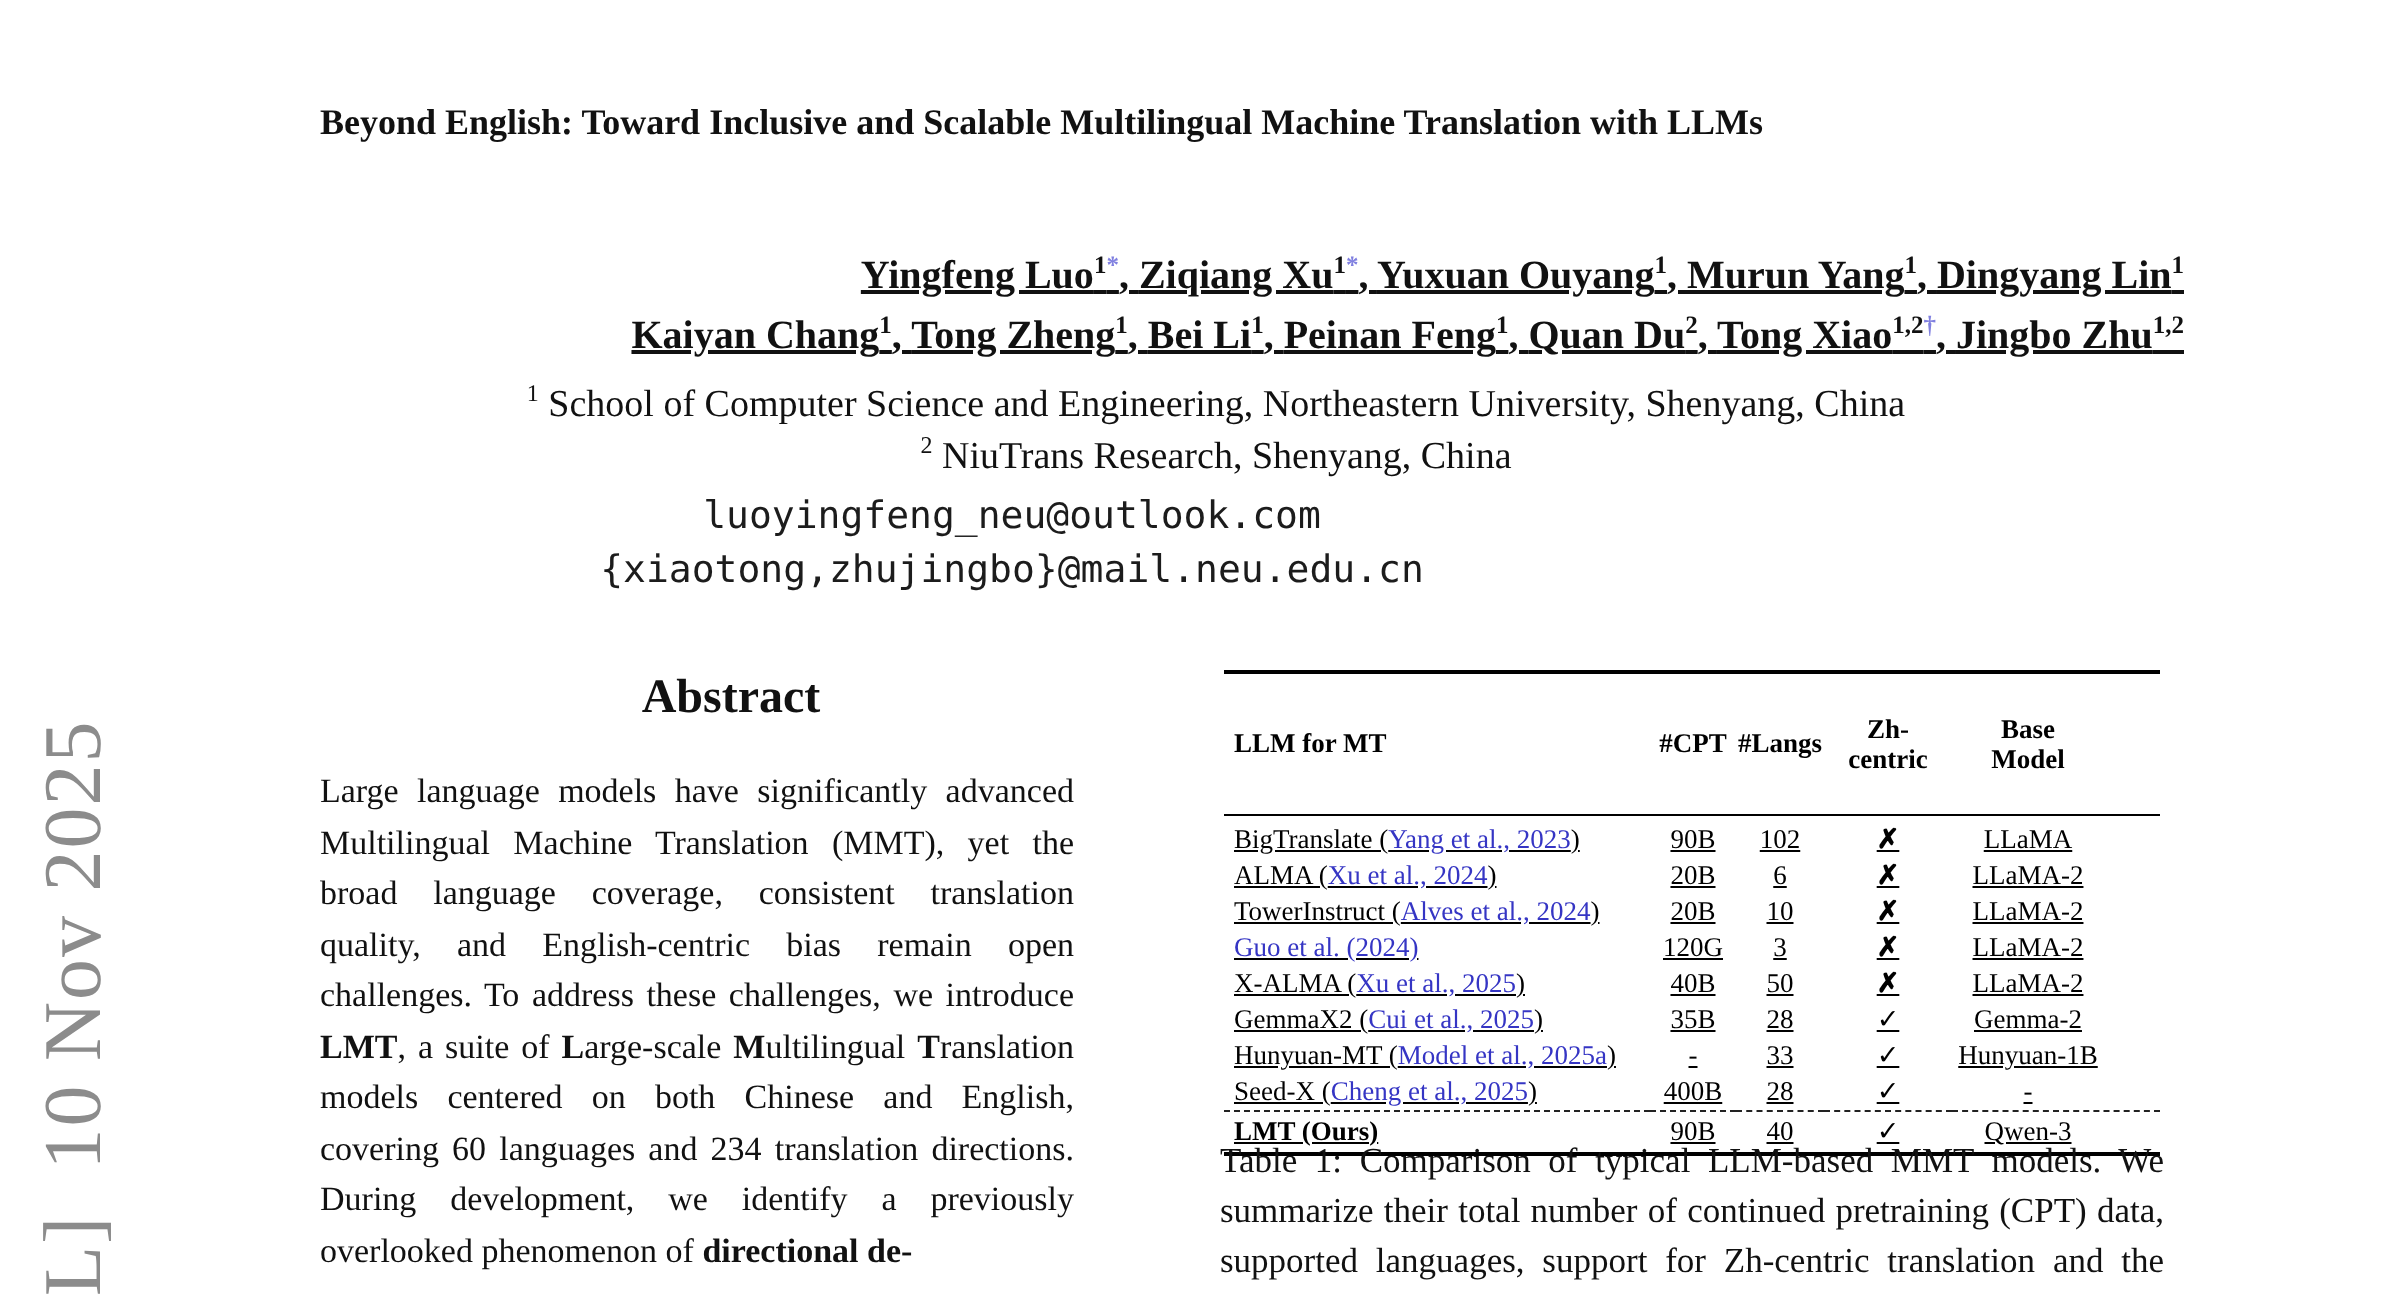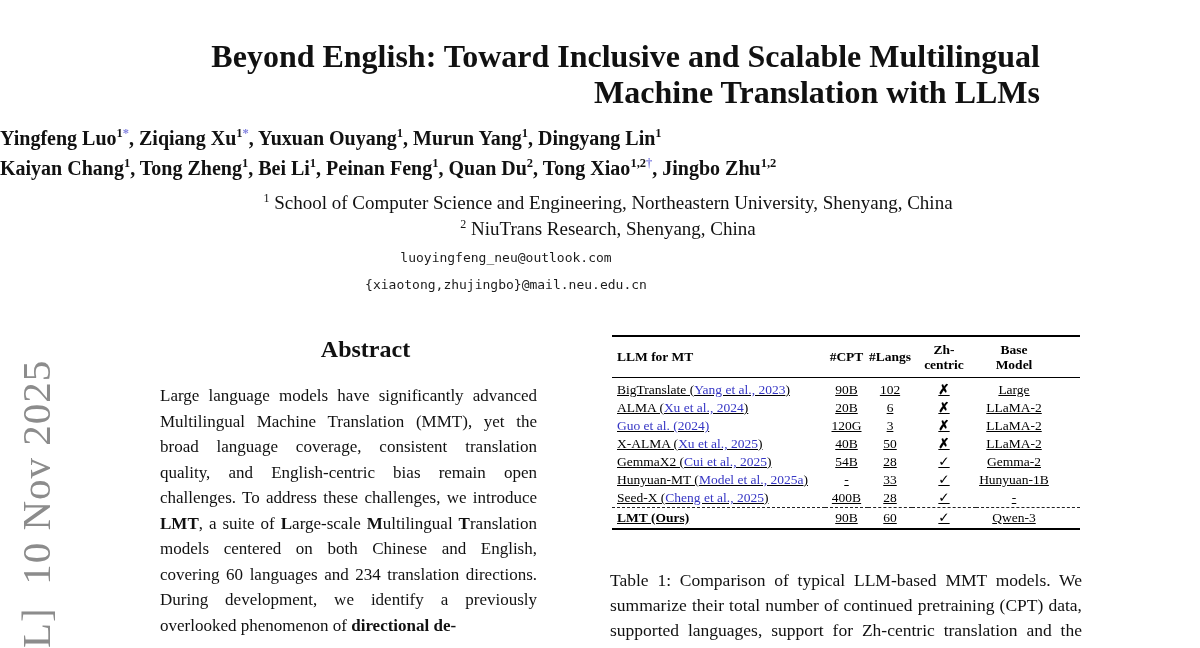--- a/index.html
+++ b/index.html
@@ -12,47 +12,47 @@
   
   .watermark {
     position:absolute; left:12px; top:648px;
     transform-origin:0 0; transform:rotate(-90deg);
     font-size:41px; font-weight:500; color:#8c8c8c;
     white-space:pre; letter-spacing:1px;
   }
   
   .title {
     position:absolute; top:38px; left:160px; width:880px;
-    text-align:right; font-weight:bold; font-size:32px; line-height:36px;
+    text-align:left; font-weight:bold; font-size:18px; line-height:46px;
   }
-  .authors { position:absolute; top:123px; left:0; width:1092px; text-align:left;
-    font-weight:bold; font-size:20px; }
+  .authors { position:absolute; top:123px; left:0; width:1092px; text-align:right;
+    font-weight:bold; font-size:20px;text-decoration:underline; }
   .authors .aline { line-height:30px; white-space:nowrap; }
   sup.asup { font-size:12.5px; font-weight:bold; vertical-align:super; line-height:0; }
   .fmark { color:#8080e0; }
   .affils { position:absolute; top:190px; left:0; width:1200px; text-align:center;
     font-size:19px; }
   .affils .affline { line-height:26px;padding-left:16px; }
   .affils sup { font-size:12px; vertical-align:super; line-height:0; }
   .emails { position:absolute; top:245px; left:0; width:1012px; text-align:center;
-    font-family:"DejaVu Sans Mono", monospace; font-size:13px; color:#1c1c1c; }
+    font-family:"DejaVu Sans Mono", monospace; font-size:19px; color:#1c1c1c; }
   .emails .emline { line-height:26.5px; }
   
   .abs-head { position:absolute; top:336px; left:177px; width:377px;
     text-align:center; font-weight:bold; font-size:24px; }
   .abs-body { position:absolute; top:383px; left:160px; width:377px;
     font-size:17px; line-height:25.5px; text-align:justify; }
   .abs-body .b { font-weight:bold; }
   
   .tblwrap { position:absolute; top:335px; left:612px; width:468px; }
   table.cmp { width:468px; border-collapse:collapse; table-layout:fixed;
     border-top:2px solid #000; border-bottom:2px solid #000;
     font-size:13.5px; color:#000; }
   table.cmp th { font-weight:bold; vertical-align:middle; text-align:center;
-    padding:5px 0; border-bottom:1.5px solid #000; }
+    padding:20px 0; border-bottom:1.5px solid #000; }
   table.cmp th.model, table.cmp td.model { text-align:left; padding-left:5px; }
   table.cmp th .l { display:block; line-height:15px; }
   table.cmp td { height:18px; line-height:18px; text-align:center;
     overflow:hidden; white-space:nowrap;text-decoration:underline; }
   table.cmp tr.first td { padding-top:3px; }
   table.cmp td.basecol, table.cmp th.basecol { padding-right:28px;margin-top:38px; }
   .cite { color:#3535c4; cursor:pointer; }
   table.cmp tr.ours td { border-top:1.5px dashed #222; height:21px;
     font-weight:bold; }
   table.cmp tr.ours td .plain { font-weight:normal; }
@@ -112,46 +112,53 @@
               <span class="l">Model</span>
             </th>
         </tr>
       </thead>
       <tbody>
         <tr class="first">
           <td class="model"><span>BigTranslate (</span><span class="cite">Yang et al., 2023</span><span>)</span></td>
           <td>90B</td>
             <td>102</td>
           <td><span class="cross">✗</span></td>
-          <td class="basecol">Large</td>
+          <td class="basecol">LLaMA</td>
         </tr>
         <tr>
           <td class="model"><span>ALMA (</span><span class="cite">Xu et al., 2024</span><span>)</span></td>
           <td>20B</td>
             <td>6</td>
+          <td><span class="cross">✗</span></td>
+          <td class="basecol">LLaMA-2</td>
+        </tr>
+        <tr>
+          <td class="model"><span>TowerInstruct (</span><span class="cite">Alves et al., 2024</span><span>)</span></td>
+          <td>20B</td>
+            <td>10</td>
           <td><span class="cross">✗</span></td>
           <td class="basecol">LLaMA-2</td>
         </tr>
         <tr>
           <td class="model"><span></span><span class="cite">Guo et al. (2024)</span><span></span></td>
           <td>120G</td>
             <td>3</td>
           <td><span class="cross">✗</span></td>
           <td class="basecol">LLaMA-2</td>
         </tr>
         <tr>
           <td class="model"><span>X-ALMA (</span><span class="cite">Xu et al., 2025</span><span>)</span></td>
           <td>40B</td>
             <td>50</td>
           <td><span class="cross">✗</span></td>
           <td class="basecol">LLaMA-2</td>
         </tr>
         <tr>
           <td class="model"><span>GemmaX2 (</span><span class="cite">Cui et al., 2025</span><span>)</span></td>
-          <td>54B</td>
+          <td>35B</td>
             <td>28</td>
           <td><span>✓</span></td>
           <td class="basecol">Gemma-2</td>
         </tr>
         <tr>
           <td class="model"><span>Hunyuan-MT (</span><span class="cite">Model et al., 2025a</span><span>)</span></td>
           <td>-</td>
             <td>33</td>
           <td><span>✓</span></td>
           <td class="basecol">Hunyuan-1B</td>
@@ -159,21 +166,21 @@
         <tr>
           <td class="model"><span>Seed-X (</span><span class="cite">Cheng et al., 2025</span><span>)</span></td>
           <td>400B</td>
             <td>28</td>
           <td><span>✓</span></td>
           <td class="basecol">-</td>
         </tr>
         <tr class="ours">
           <td class="model">LMT (Ours)</td>
           <td><span class="plain">90B</span></td>
-          <td><span class="plain">60</span></td>
+          <td><span class="plain">40</span></td>
           <td><span class="plain">✓</span></td>
           <td class="basecol"><span class="plain">Qwen-3</span></td>
         </tr>
       </tbody>
     </table>
   </div>
 
   <div class="caption">Table 1: Comparison of typical LLM-based MMT models.  We summarize their total number of continued pretraining (CPT) data, supported languages, support for Zh-centric translation and the base model used</div>
 
 </div>

